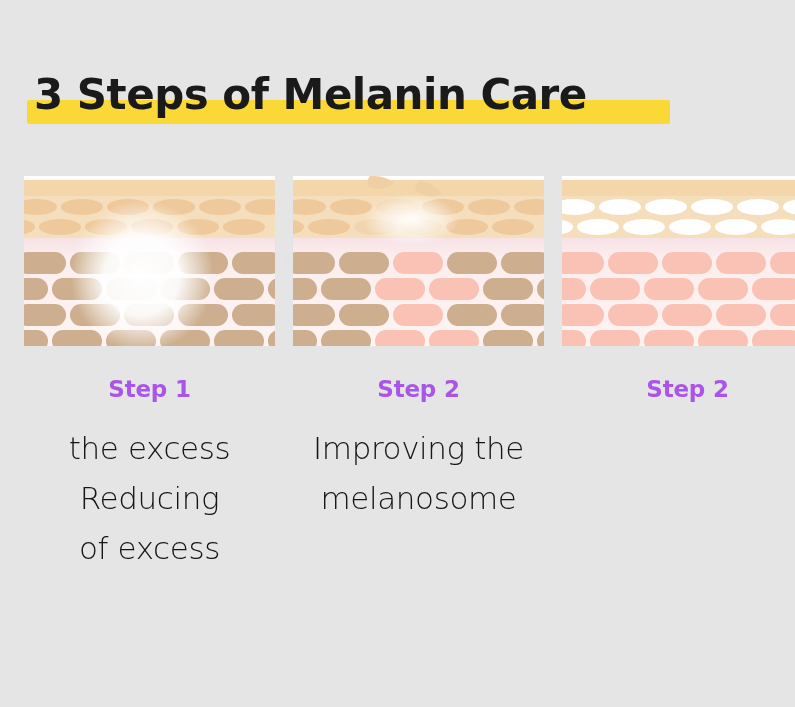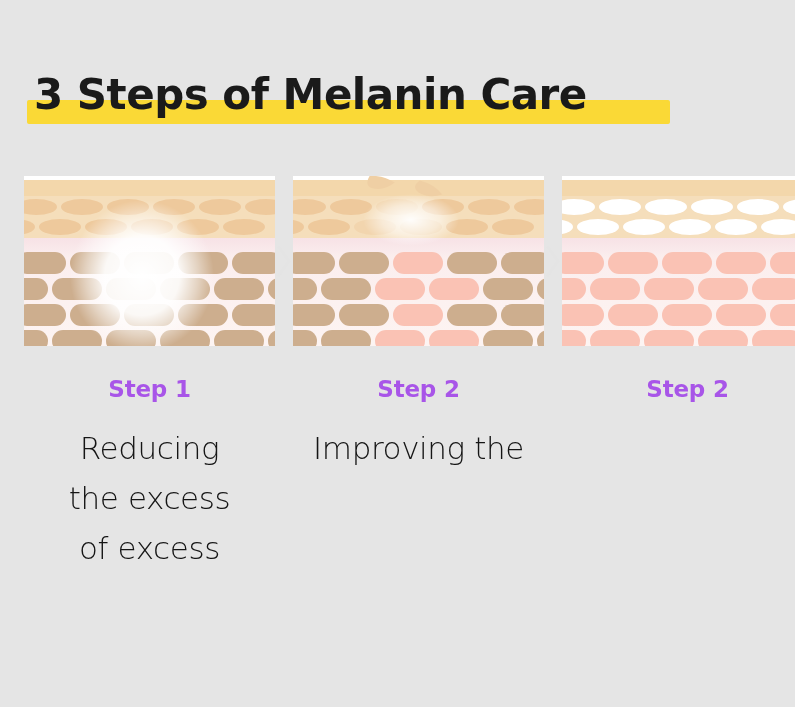--- a/index.html
+++ b/index.html
@@ -198,22 +198,22 @@
             <rect x="136" y="154" width="50" height="22" rx="11"></rect>
             <rect x="190" y="154" width="50" height="22" rx="11"></rect>
             <rect x="244" y="154" width="50" height="22" rx="11"></rect>
           </g>
 
           <ellipse cx="118" cy="100" rx="72" ry="76" fill="url(#glow1)"></ellipse>
         </svg>
       </div>
       <div class="step-label">Step 1</div>
       <div class="desc">
+        <span class="line">the excess</span>
         <span class="line">Reducing</span>
-        <span class="line">the excess</span>
         <span class="line">of excess</span>
       </div>
     </div>
 
     <div class="chevron-cell">
       <svg class="chevron" width="18" height="34" viewBox="0 0 18 34">
         <path d="M4 3 L14 17 L4 31" fill="none" stroke="#e4e4e4" stroke-width="3" stroke-linecap="round" stroke-linejoin="round"></path>
       </svg>
     </div>
 
@@ -290,20 +290,21 @@
             <rect x="82" y="154" width="50" height="22" rx="11" fill="#fac2b4"></rect>
             <rect x="136" y="154" width="50" height="22" rx="11" fill="#fac2b4"></rect>
             <rect x="190" y="154" width="50" height="22" rx="11" fill="#cdae8e"></rect>
             <rect x="244" y="154" width="50" height="22" rx="11" fill="#cdae8e"></rect>
           </g>
         </svg>
       </div>
       <div class="step-label">Step 2</div>
       <div class="desc">
         <span class="line">Improving the</span>
+        <span class="line">melanosome</span>
       </div>
     </div>
 
     <div class="chevron-cell">
       <svg class="chevron" width="18" height="34" viewBox="0 0 18 34">
         <path d="M4 3 L14 17 L4 31" fill="none" stroke="#e4e4e4" stroke-width="3" stroke-linecap="round" stroke-linejoin="round"></path>
       </svg>
     </div>
 
     <div class="col col-3">

